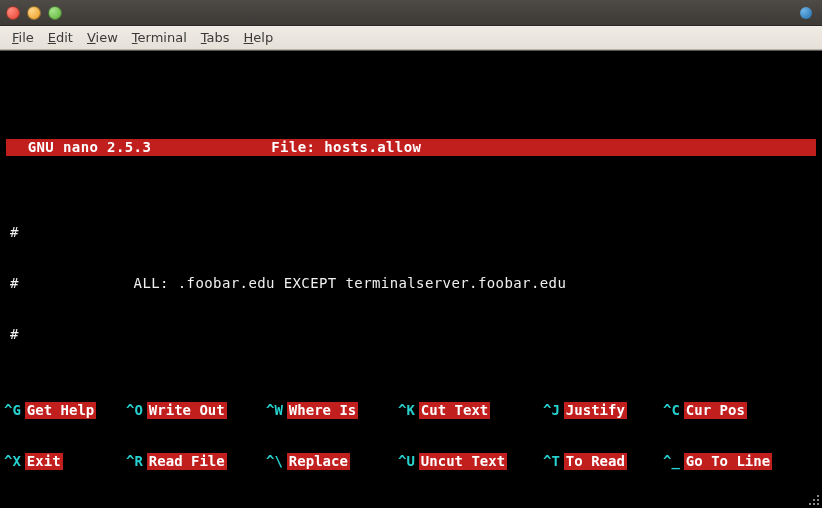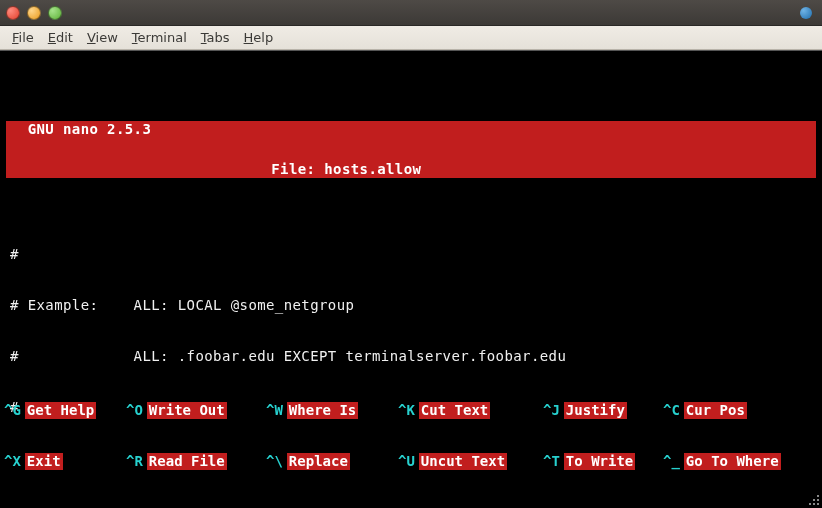--- a/index.html
+++ b/index.html
@@ -39,34 +39,34 @@
   .terminal {
     position: relative;
     width: 100%;
     height: calc(508px - 26px - 24px);
     background: #000;
     border-top: 1px solid #555;
     font-family: "DejaVu Sans Mono", "Liberation Mono", monospace;
     font-size: 14px;
     line-height: 17px;
     color: #e6e6e6;
-    padding: 2px 4px;
+    padding: 20px 4px;
     white-space: pre;
   }
   .term-inner { padding: 0 2px; letter-spacing: 0.4px; }
   
   .nano-header {
     background: #c11e1e;
     color: #ffffff;
     font-weight: bold;
     display: flex;
     white-space: pre;
   }
   .nano-header .left { flex: 0 0 auto; padding-left:4px; }
-  .nano-header .center { flex: 1 1 auto; text-align: left; padding-left: 120px; margin-top: 40px; }
+  .nano-header .center { flex: 1 1 auto; text-align: left; padding-left: 120px; }
   
   .file-lines { padding-left: 4px; color:#f0f0f0; }
   .file-line { white-space: pre; }
   
   .shortcut-area {
     position: absolute;
     left: 4px; right: 4px; bottom: 4px;
     font-weight: bold;
   }
   .sc-row { display:flex; }
@@ -113,21 +113,20 @@
 </div>
 
 <div class="terminal">
   <div class="term-inner">
     <div class="nano-header">
       <span class="left">  GNU nano 2.5.3</span>
       <span class="center">File: hosts.allow</span>
     </div>
     <div class="file-lines">
       <div class="file-line">#</div>
-      <div class="file-line"># Example:    ALL: LOCAL @some_netgroup</div>
       <div class="file-line">#             ALL: .foobar.edu EXCEPT terminalserver.foobar.edu</div>
       <div class="file-line">#</div>
       
       
       
       
       
     </div>
   </div>
 
@@ -138,22 +137,22 @@
       <div class="sc-cell c3"><span class="sc-key">^W</span><span class="sc-label">Where Is</span></div>
       <div class="sc-cell c4"><span class="sc-key">^K</span><span class="sc-label">Cut Text</span></div>
       <div class="sc-cell c5"><span class="sc-key">^J</span><span class="sc-label">Justify</span></div>
       <div class="sc-cell c6"><span class="sc-key">^C</span><span class="sc-label">Cur Pos</span></div>
     </div>
     <div class="sc-row">
       <div class="sc-cell c1"><span class="sc-key">^X</span><span class="sc-label">Exit</span></div>
       <div class="sc-cell c2"><span class="sc-key">^R</span><span class="sc-label">Read File</span></div>
       <div class="sc-cell c3"><span class="sc-key">^\</span><span class="sc-label">Replace</span></div>
       <div class="sc-cell c4"><span class="sc-key">^U</span><span class="sc-label">Uncut Text</span></div>
-      <div class="sc-cell c5"><span class="sc-key">^T</span><span class="sc-label">To Write</span></div>
-      <div class="sc-cell c6"><span class="sc-key">^_</span><span class="sc-label">Go To Where</span></div>
+      <div class="sc-cell c5"><span class="sc-key">^T</span><span class="sc-label">To Read</span></div>
+      <div class="sc-cell c6"><span class="sc-key">^_</span><span class="sc-label">Go To Line</span></div>
     </div>
   </div>
 
   <div class="grip">
     <div style="right:0;bottom:0"></div>
     <div style="right:4px;bottom:0"></div>
     <div style="right:8px;bottom:0"></div>
     <div style="right:0;bottom:4px"></div>
     <div style="right:4px;bottom:4px"></div>
     <div style="right:0;bottom:8px"></div>

